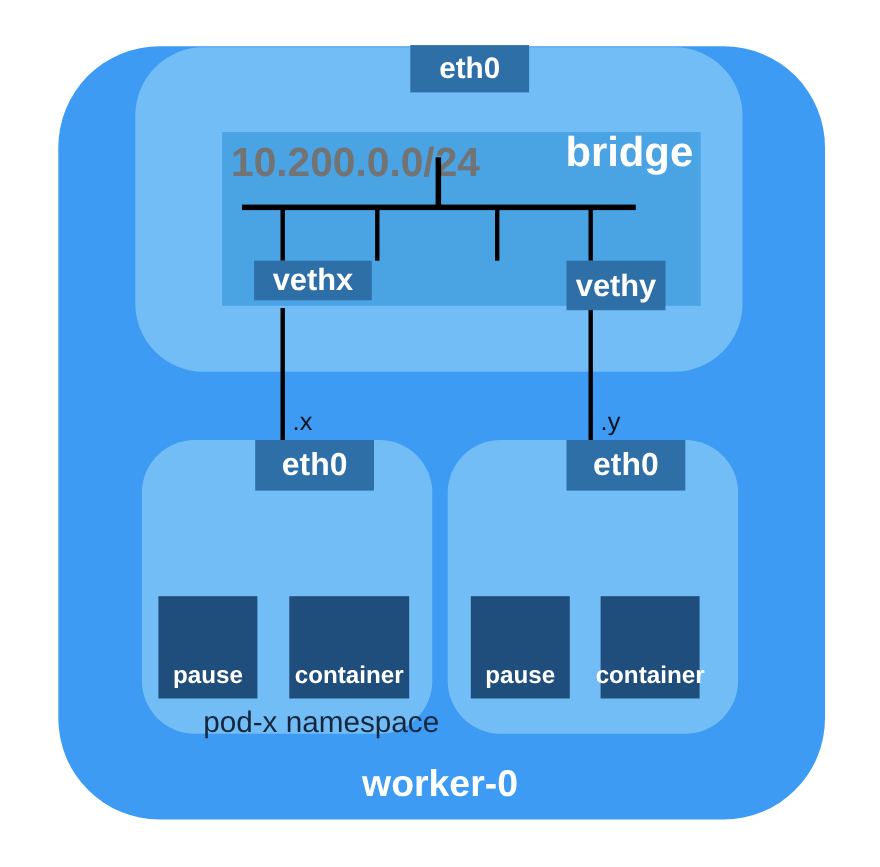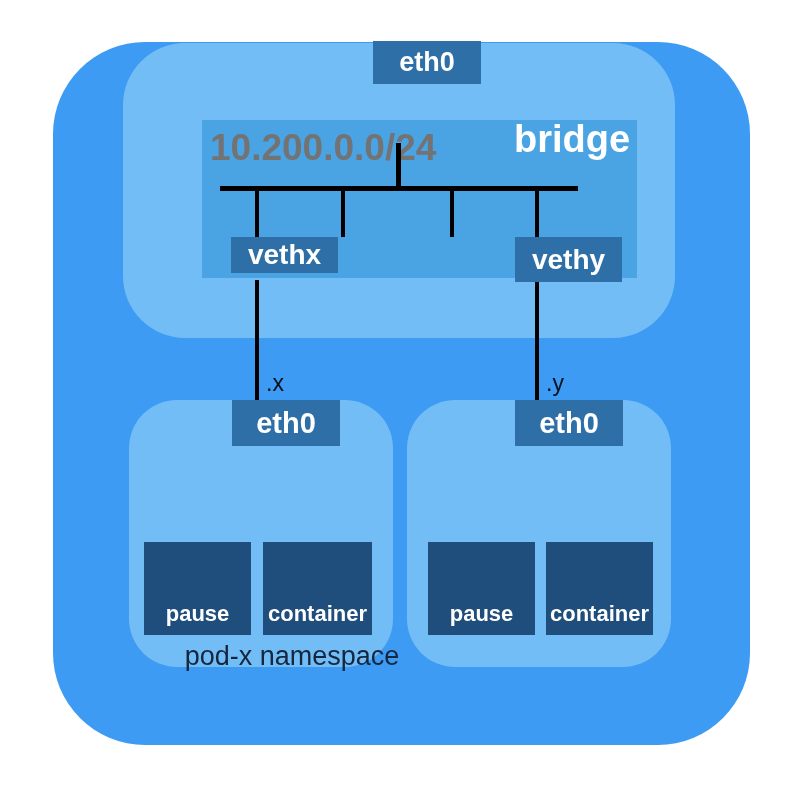--- a/index.html
+++ b/index.html
@@ -85,39 +85,39 @@
     color: #ffffff;
     font-weight: 700;
     display: flex;
     align-items: center;
     justify-content: center;
     z-index: 6;
     margin-left: 28px;
   }
   .node-eth0 { left: 345px; top: 41px;  width: 108px; height: 43px; font-size: 27px; }
   .vethx-box { left: 203px; top: 237px; width: 107px; height: 36px; font-size: 28px; }
-  .vethy-box { left: 487px; top: 237px; width: 107px; height: 45px; font-size: 28px; }
+  .vethy-box { left: 487px; top: 237px; width: 90px; height: 45px; font-size: 28px; }
   .pod-eth0  { top: 400px; width: 108px; height: 46px; font-size: 29px; }
   .pod-x-eth0 { left: 204px; }
   .pod-y-eth0 { left: 487px; }
 
   
   .link-label {
     top: 370px;
     font-size: 23px;
     color: #06121f;
     z-index: 6;
   }
   .link-x { left: 266px; }
   .link-y { left: 546px; }
 
   
   .ctr-box {
     top: 542px;
-    width: 107px; height: 93px;
+    width: 90px; height: 93px;
     background: var(--container-bg, #1F4E7C);
     color: #ffffff;
     display: flex;
     align-items: flex-end;
     justify-content: center;
     padding-bottom: 8px;
     box-sizing: border-box;
     font-size: 22px;
     font-weight: 700;
     z-index: 6;
@@ -149,20 +149,21 @@
     z-index: 6;
     white-space: nowrap;
   }
 </style>
 </head>
 <body>
 
 <div id="canvas">
 
   <div class="abs worker-box"></div>
+  <div class="abs worker-label">worker-0</div>
 
   <div class="abs root-ns-box"></div>
 
   <div class="abs port-box node-eth0">
     <span>eth0</span>
   </div>
 
   <div class="abs bridge-box"></div>
   <div class="abs bridge-cidr">10.200.0.0/24</div>
   <div class="abs bridge-title">bridge</div>

